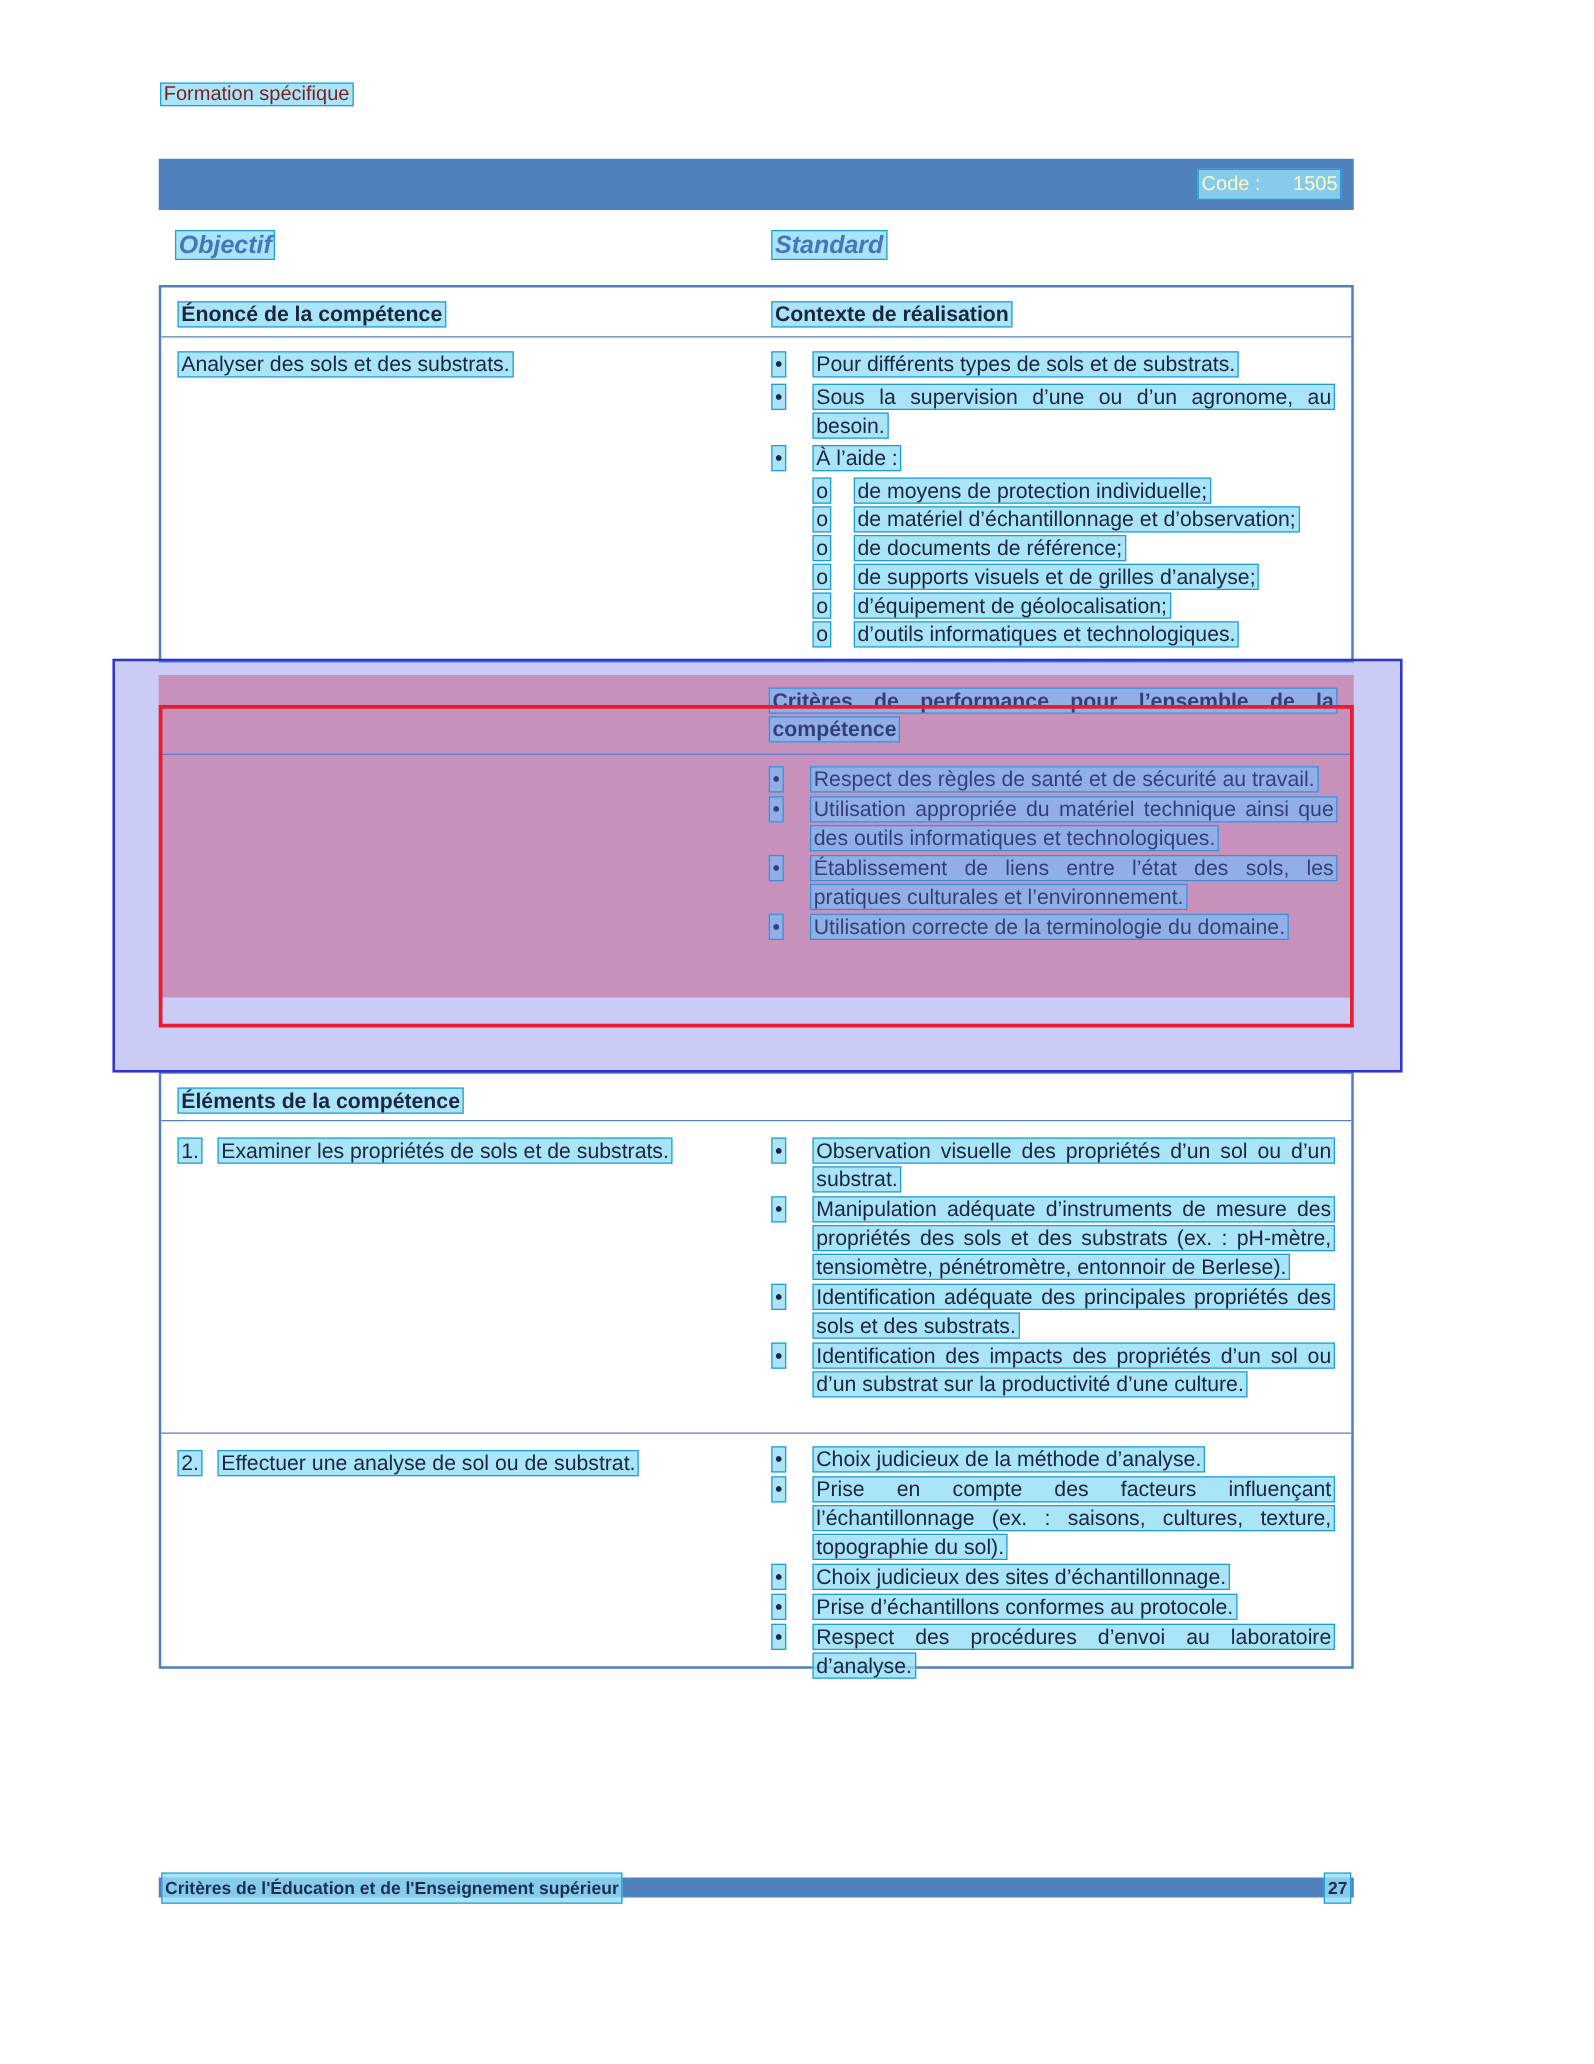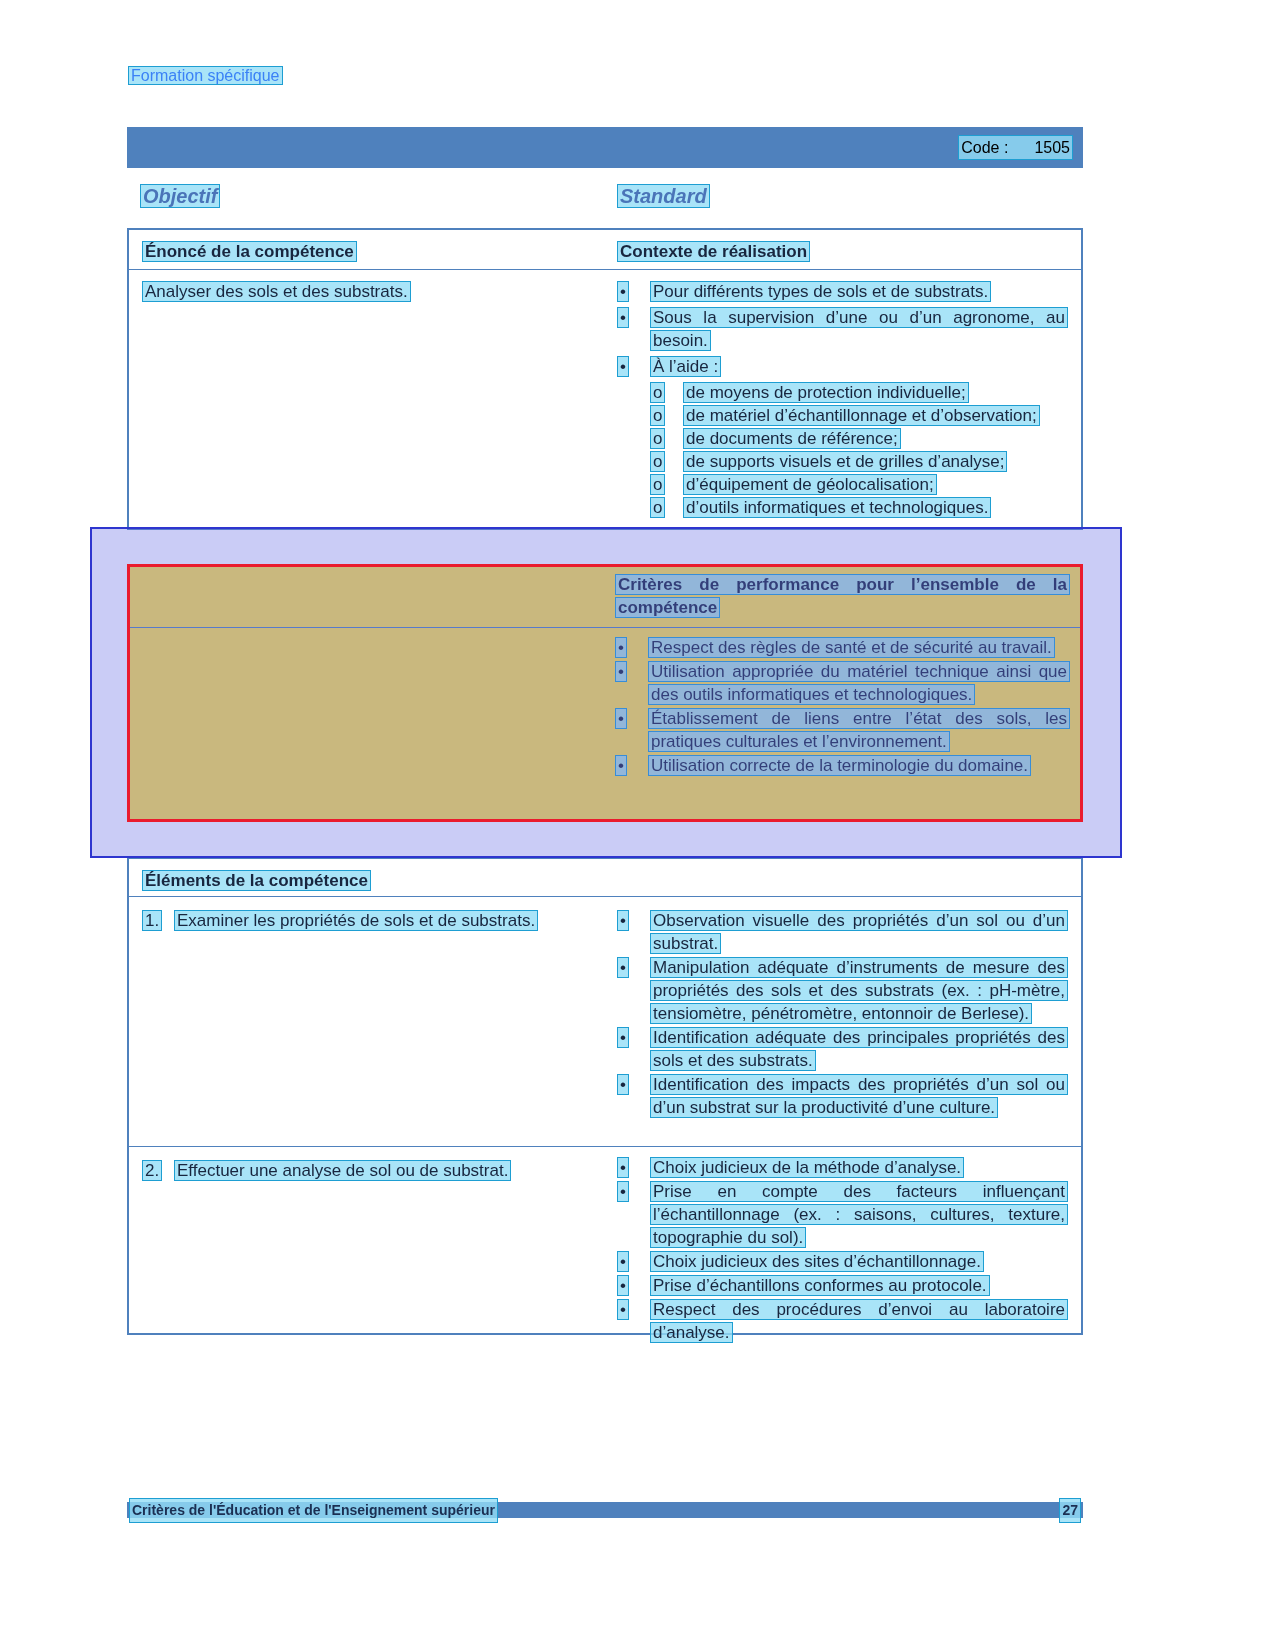--- a/index.html
+++ b/index.html
@@ -11,28 +11,28 @@
   }
   
   .hl {
     background:rgba(148,221,246,0.8);
     border:1px solid #1e9ed2;
     padding:0 2px;
     box-decoration-break:clone; -webkit-box-decoration-break:clone;
   }
   .b { font-weight:bold; }
 
-  .section-label { position:absolute; left:128px; top:64px; font-size:16px; color:#3b82f6; }
+  .section-label { position:absolute; left:128px; top:64px; font-size:16px; color:#7f1d1d; }
 
   .top-bar {
     position:absolute; left:127px; top:127px; width:956px; height:41px;
     background:#4f81bd;
   }
   .code-wrap {
-    position:absolute; right:10px; top:8px; font-size:16px; color:#000000;
+    position:absolute; right:10px; top:8px; font-size:16px; color:#fef9c3;
   }
   .code-wrap .gap { display:inline-block; width:26px; }
 
   .objectif-title, .standard-title {
     position:absolute; top:183px; font-size:20px; line-height:26px;
     font-weight:bold; font-style:italic; color:#4a74b8;
   }
   .objectif-title { left:140px; }
   .standard-title { left:617px; }
 
@@ -51,21 +51,21 @@
 
   .body-row { align-items:flex-start; }
   .tbl1 .body-row { padding-top:10px; }
 
   .bullet { display:flex; margin-bottom:3px; }
   .bullet.sub { margin-left:33px; margin-bottom:0; }
   .marker-col { flex:0 0 33px; }
   .btext { flex:1 1 auto; text-align:justify; }
 
   
-  .ens-section { position:absolute; left:127px; top:564px; width:956px; height:258px; background:#fde047; z-index:1; }
+  .ens-section { position:absolute; left:127px; top:540px; width:956px; height:258px; background:#fca5a5; z-index:1; }
   .ens-hdr { display:flex; height:64px; border-bottom:1px solid #4f81bd; }
   .ens-hdr .cell-right { padding-top:9px; }
   .ens-body { display:flex; padding-top:8px; }
   .ens-body .bullet { margin-bottom:1px; }
 
   .annotation-overlay {
     position:absolute; left:90px; top:527px; width:1032px; height:331px;
     background:rgba(104,109,229,0.35); border:2px solid #2e35cf;
     z-index:20; pointer-events:none;
   }

